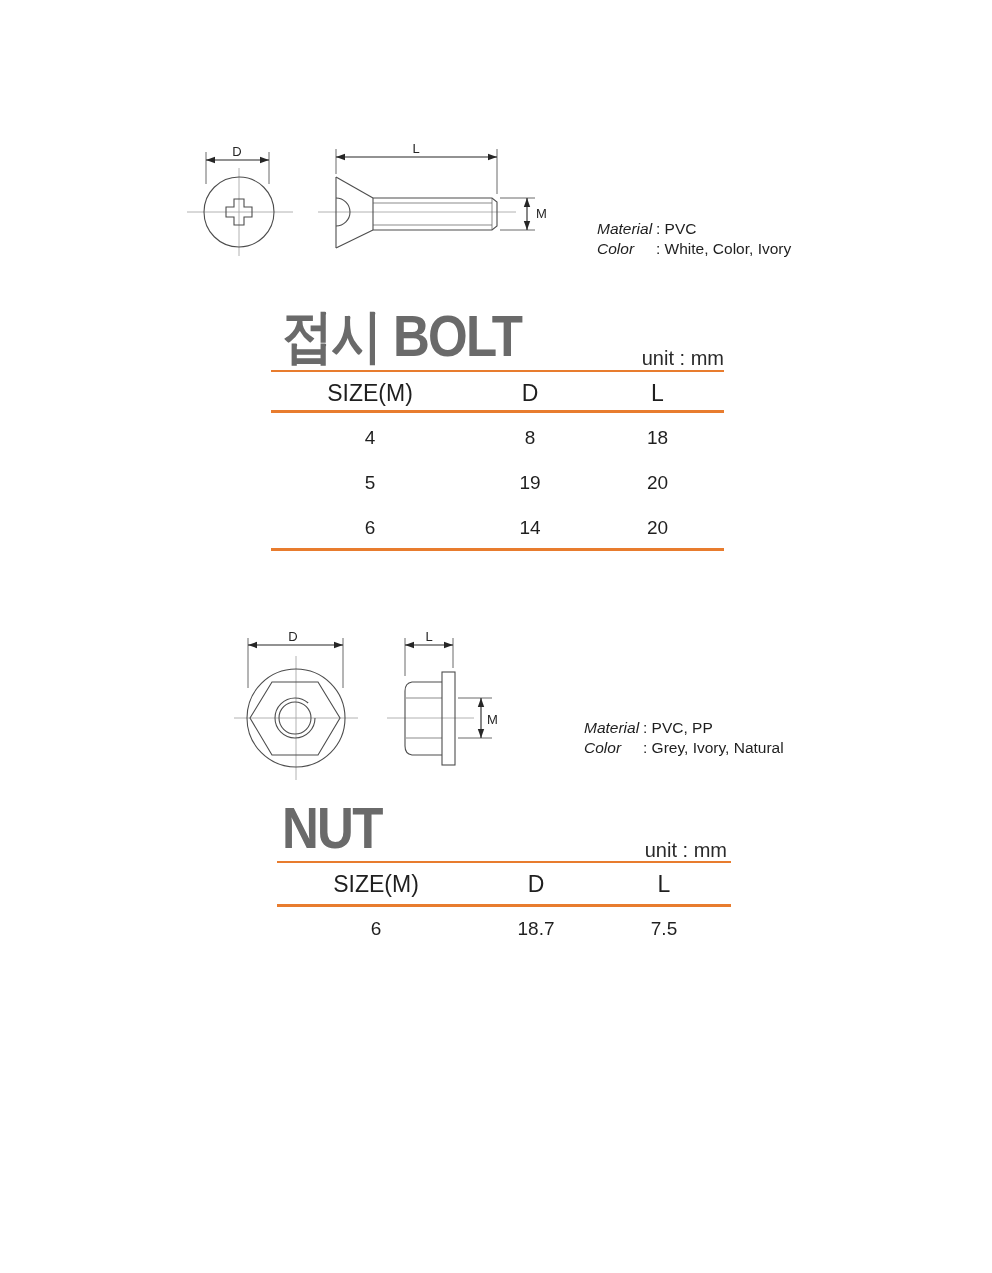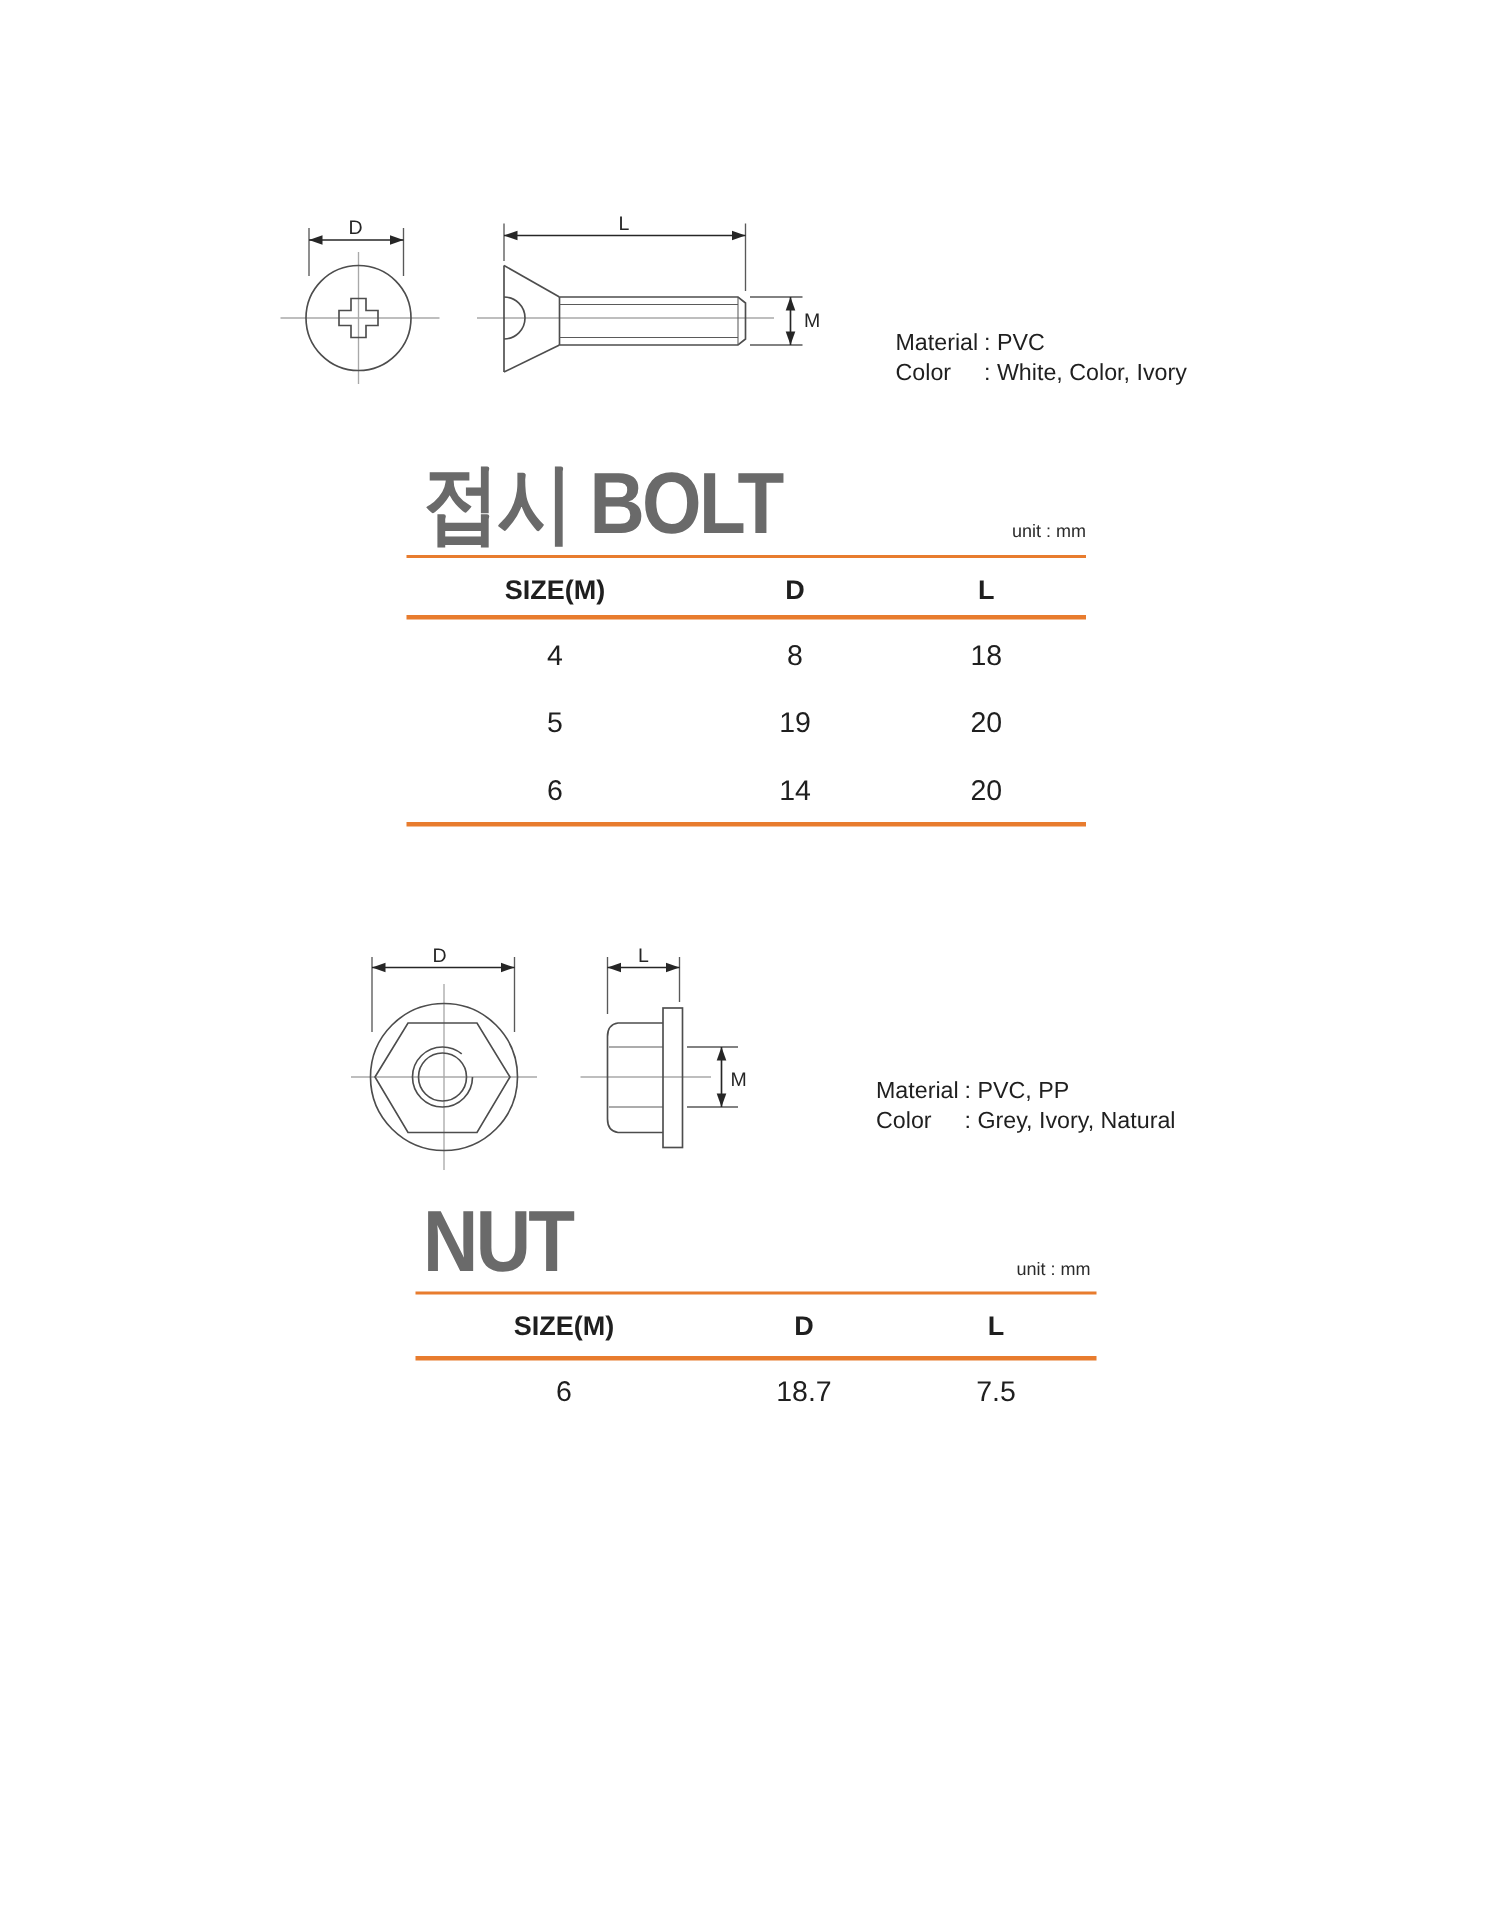--- a/index.html
+++ b/index.html
@@ -6,31 +6,31 @@
   body{
     width:992px;height:1273px;position:relative;background:#ffffff;
     font-family:"Liberation Sans", sans-serif;color:#1f1f1f;overflow:hidden;
   }
   .abs{position:absolute;}
   
   .sec-title{
     font-size:58px;font-weight:700;color:#6a6a6a;letter-spacing:-2px;
     transform:scaleX(.88);transform-origin:left bottom;white-space:nowrap;line-height:1;
   }
-  .unit{font-size:12px;color:#2a2a2a;text-align:right;white-space:nowrap;}
+  .unit{font-size:20px;color:#2a2a2a;text-align:right;white-space:nowrap;}
   .rule{background:#e87c2e;}
   
   .spec{font-size:15.5px;line-height:20px;color:#1f1f1f;}
   .spec-row{display:flex;}
-  .spec-label{display:inline-block;width:59px;}
+  .spec-label{display:inline-block;width:59px;font-style:italic;}
   
   .tgrid{display:grid;grid-template-columns:198px 122px 133px;align-items:center;}
   .tgrid.nut{grid-template-columns:198px 122px 134px;}
   .tcell{text-align:center;}
-  .thead .tcell{font-weight:700;font-size:18px;}
+  .thead .tcell{font-weight:400;font-size:23px;}
   .trow .tcell{font-size:19px;}
   
   svg text{font-family:"Liberation Sans",sans-serif;font-size:13px;fill:#262626;}
   .outline{stroke:#4d4d4d;stroke-width:1.1;fill:none;}
   .thin{stroke:#5a5a5a;stroke-width:.7;fill:none;}
   .center{stroke:#a9a9a9;stroke-width:.9;fill:none;}
   .dim{stroke:#262626;stroke-width:1.1;fill:none;}
   .ext{stroke:#595959;stroke-width:.9;fill:none;}
   .arr{fill:#262626;stroke:none;}
 </style>

